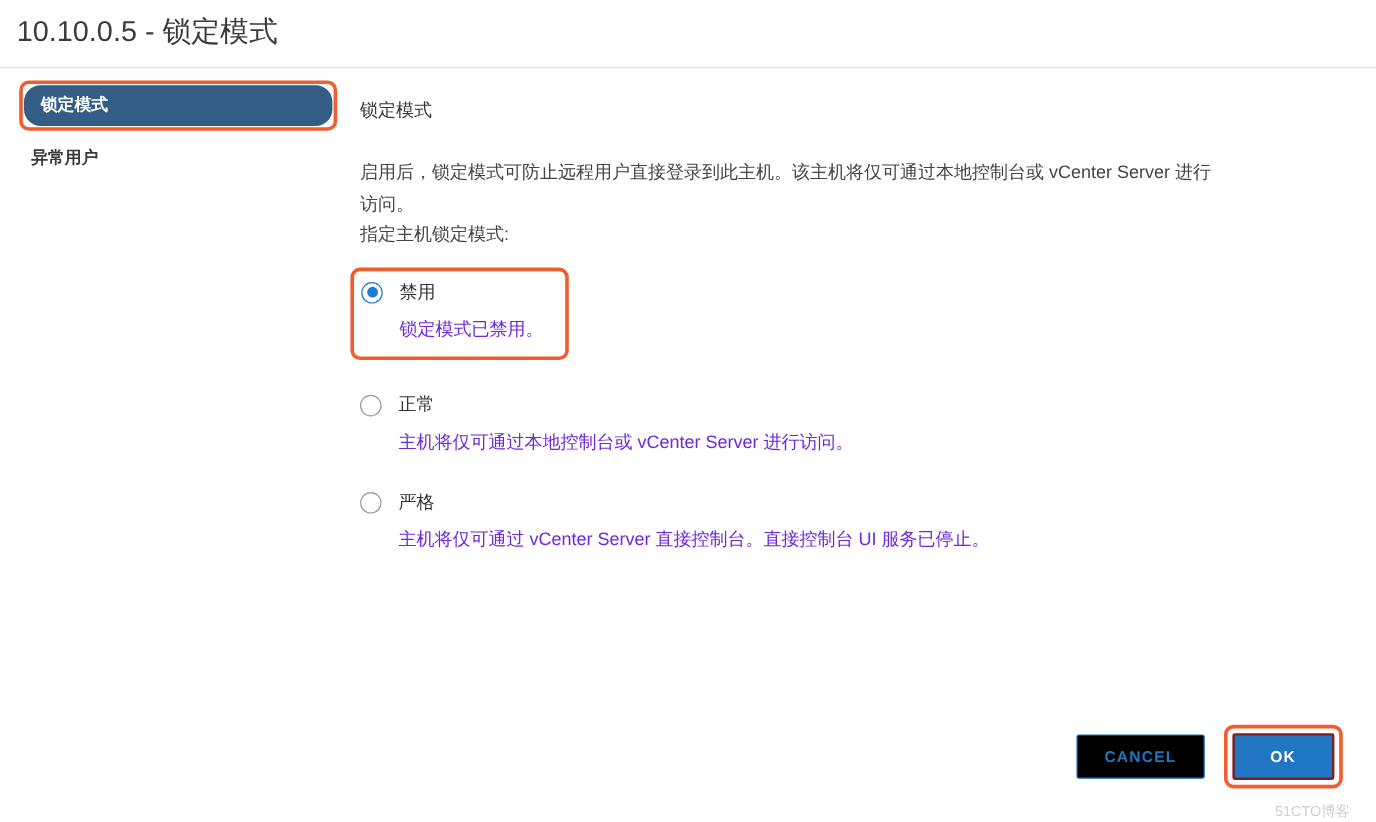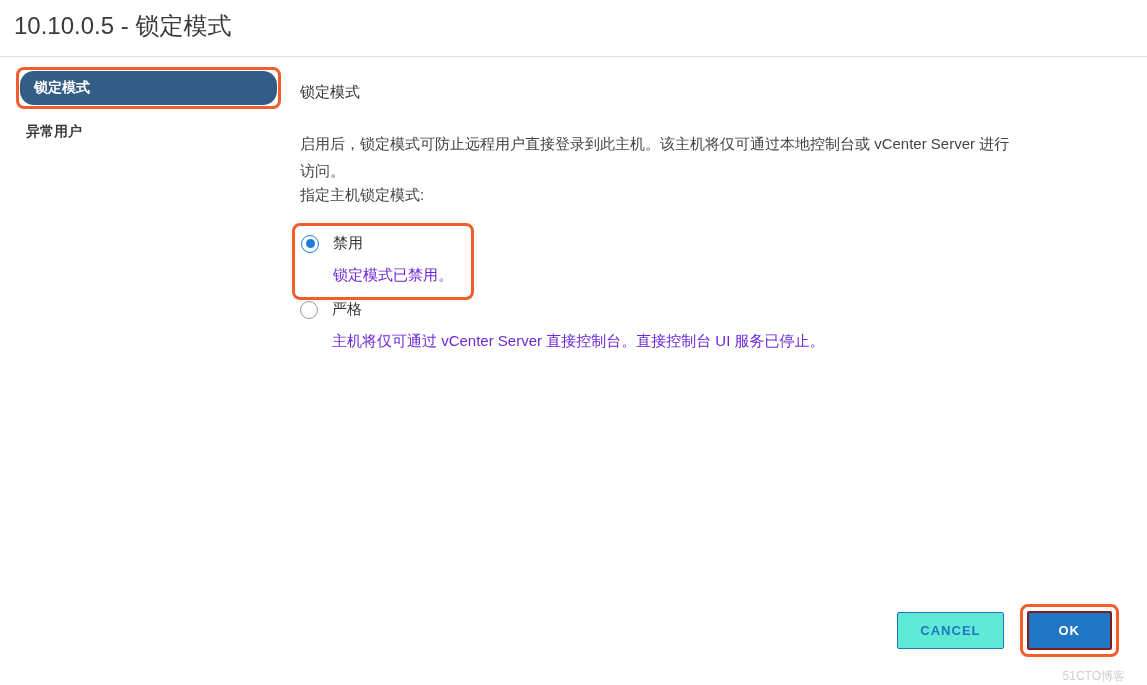--- a/index.html
+++ b/index.html
@@ -137,21 +137,21 @@
     }
     .btn {
       padding: 10px 22px;
       font-size: 13px;
       font-weight: 600;
       letter-spacing: 1px;
       cursor: pointer;
       border-radius: 2px;
     }
     .btn-cancel {
-      background: #5eead4;
+      background: #000000;
       color: #2176c4;
       border: 1px solid #2176c4;
       margin-left: 16px;
     }
     .btn-ok {
       background: #2176c4;
       color: #fff;
       border: 2px solid #7f1d1d;
       padding: 10px 30px;
     }
@@ -194,20 +194,27 @@
       <div class="highlight-box highlight-radio">
         <div class="radio-option" style="margin-bottom:0;">
           <div class="radio-header">
             <span class="radio-circle selected"></span>
             <span class="radio-label">禁用</span>
           </div>
           <div class="radio-desc">锁定模式已禁用。</div>
         </div>
       </div>
 
+      <div class="radio-option" style="margin-top:28px;">
+        <div class="radio-header">
+          <span class="radio-circle"></span>
+          <span class="radio-label">正常</span>
+        </div>
+        <div class="radio-desc">主机将仅可通过本地控制台或 vCenter Server 进行访问。</div>
+      </div>
 
       <div class="radio-option">
         <div class="radio-header">
           <span class="radio-circle"></span>
           <span class="radio-label">严格</span>
         </div>
         <div class="radio-desc">主机将仅可通过 vCenter Server 直接控制台。直接控制台 UI 服务已停止。</div>
       </div>
 
     </div>

